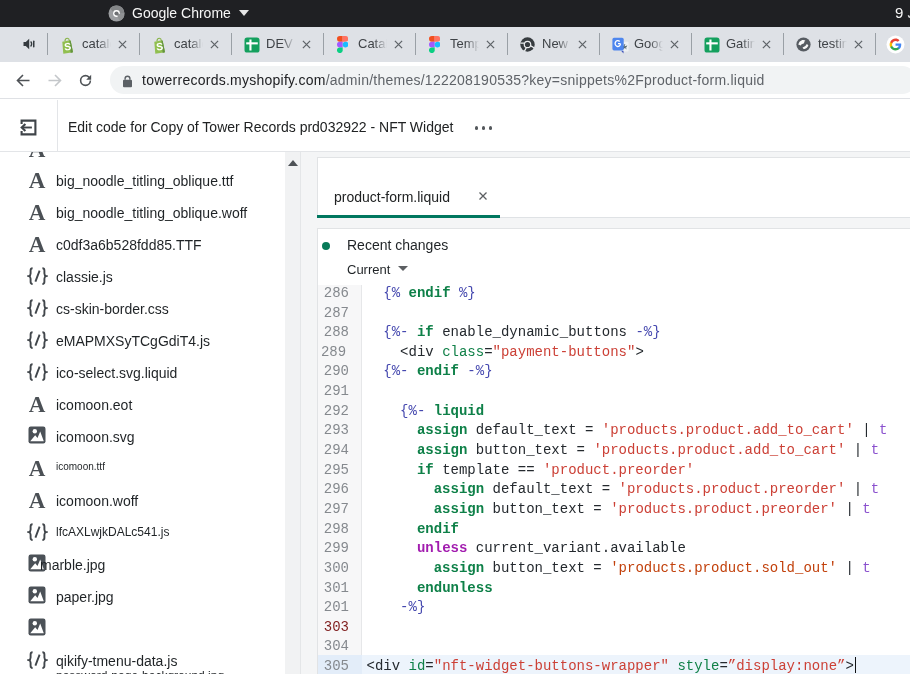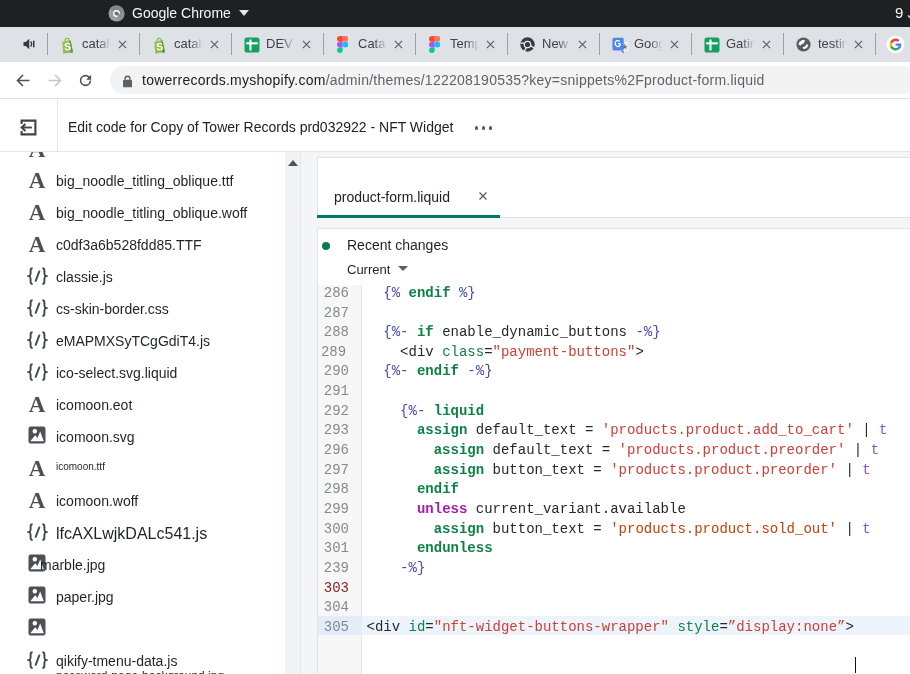--- a/index.html
+++ b/index.html
@@ -235,21 +235,21 @@
 <div class="abs" style="left:0;top:332.6px;width:285px;height:32px;">
   <div class="abs" style="left:26px;top:5px;width:22px;height:21px;color:#4b5055;font-family:'Liberation Serif',serif;font-weight:bold;font-size:23px;line-height:21px;text-align:center;">A</div>
   <span class="abs" style="left:56px;top:8px;font-size:14px;color:#1f2326;">icomoon.woff</span>
 </div>
 <div class="abs" style="left:0;top:364.6px;width:285px;height:32px;">
   <svg class="abs" style="left:27px;top:6px" width="21" height="19" viewBox="0 0 21 19">
     <path d="M5.6 1.2 Q3.6 1.2 3.6 3.4 L3.6 6.4 Q3.6 8.6 1.8 9.1 Q3.6 9.6 3.6 11.8 L3.6 14.8 Q3.6 17 5.6 17" stroke="#41464b" stroke-width="1.9" fill="none"></path>
     <path d="M15.4 1.2 Q17.4 1.2 17.4 3.4 L17.4 6.4 Q17.4 8.6 19.2 9.1 Q17.4 9.6 17.4 11.8 L17.4 14.8 Q17.4 17 15.4 17" stroke="#41464b" stroke-width="1.9" fill="none"></path>
     <path d="M12.6 3.6 L8.4 14.6" stroke="#41464b" stroke-width="1.9" fill="none"></path>
   </svg>
-  <span class="abs" style="left:56px;top:8px;font-size:16px;color:#1f2326;">lfcAXLwjkDALc541.js</span>
+  <span class="abs" style="left:56px;top:8px;font-size:12px;color:#1f2326;">lfcAXLwjkDALc541.js</span>
 </div>
 <div class="abs" style="left:0;top:396.6px;width:285px;height:32px;">
   <div class="abs" style="left:28px;top:5px;width:18px;height:18px;">
         <svg width="18" height="18" viewBox="0 0 18 18" style="position:absolute;left:0;top:0;">
           <rect x="0.5" y="0.5" width="17" height="17" rx="2.2" fill="#4b5157"></rect>
           <circle cx="6.8" cy="5.3" r="2.2" fill="#fff"></circle>
           <path d="M2.2 15.2 L7.2 9.3 L9.5 11.9 L12.2 5.6 L15.8 15.2 Z" fill="#fff"></path>
         </svg>
       </div>
   <span class="abs" style="left:40px;top:8px;font-size:14px;color:#1f2326;">marble.jpg</span>
@@ -304,25 +304,27 @@
   <div class="abs" style="left:0;top:0;width:44px;height:389px;background:#f7f7f8;border-right:1px solid #e6e7e9;"></div>
   <div class="abs" style="left:0;top:-3.4px;width:592px;font-family:'Liberation Mono', monospace;font-size:14px;line-height:19.65px;color:#24292e;">
     <div style="position:relative;height:19.65px;white-space:pre;"><span style="position:absolute;left:0;top:2.3px;width:31px;text-align:right;color:#85898e;">286</span><span style="position:absolute;left:48.5px;top:2.3px;">  <span style="color:#4548af;">{%</span> <b style="color:#0e8048;">endif</b> <span style="color:#4548af;">%}</span></span></div>
     <div style="position:relative;height:19.65px;white-space:pre;"><span style="position:absolute;left:0;top:2.3px;width:31px;text-align:right;color:#85898e;">287</span><span style="position:absolute;left:48.5px;top:2.3px;"></span></div>
     <div style="position:relative;height:19.65px;white-space:pre;"><span style="position:absolute;left:0;top:2.3px;width:31px;text-align:right;color:#85898e;">288</span><span style="position:absolute;left:48.5px;top:2.3px;">  <span style="color:#4548af;">{%-</span> <b style="color:#0e8048;">if</b> enable_dynamic_buttons <span style="color:#4548af;">-%}</span></span></div>
     <div style="position:relative;height:19.65px;white-space:pre;"><span style="position:absolute;left:0;top:2.3px;width:31px;text-align:center;color:#85898e;">289</span><span style="position:absolute;left:48.5px;top:2.3px;">    &lt;div <span style="color:#108048;">class</span>=<span style="color:#cc4036;">"payment-buttons"</span>&gt;</span></div>
     <div style="position:relative;height:19.65px;white-space:pre;"><span style="position:absolute;left:0;top:2.3px;width:31px;text-align:right;color:#85898e;">290</span><span style="position:absolute;left:48.5px;top:2.3px;">  <span style="color:#4548af;">{%-</span> <b style="color:#0e8048;">endif</b> <span style="color:#4548af;">-%}</span></span></div>
     <div style="position:relative;height:19.65px;white-space:pre;"><span style="position:absolute;left:0;top:2.3px;width:31px;text-align:right;color:#85898e;">291</span><span style="position:absolute;left:48.5px;top:2.3px;"></span></div>
     <div style="position:relative;height:19.65px;white-space:pre;"><span style="position:absolute;left:0;top:2.3px;width:31px;text-align:right;color:#85898e;">292</span><span style="position:absolute;left:48.5px;top:2.3px;">    <span style="color:#4548af;">{%-</span> <b style="color:#0e8048;">liquid</b></span></div>
     <div style="position:relative;height:19.65px;white-space:pre;"><span style="position:absolute;left:0;top:2.3px;width:31px;text-align:right;color:#85898e;">293</span><span style="position:absolute;left:48.5px;top:2.3px;">      <b style="color:#0e8048;">assign</b> default_text = <span style="color:#cc4036;">'products.product.add_to_cart'</span> | <span style="color:#8a50ce;">t</span></span></div>
+    <div style="position:relative;height:19.65px;white-space:pre;"><span style="position:absolute;left:0;top:2.3px;width:31px;text-align:right;color:#85898e;">294</span><span style="position:absolute;left:48.5px;top:2.3px;">      <b style="color:#0e8048;">assign</b> button_text = <span style="color:#cc4036;">'products.product.add_to_cart'</span> | <span style="color:#8a50ce;">t</span></span></div>
+    <div style="position:relative;height:19.65px;white-space:pre;"><span style="position:absolute;left:0;top:2.3px;width:31px;text-align:right;color:#85898e;">295</span><span style="position:absolute;left:48.5px;top:2.3px;">      <b style="color:#0e8048;">if</b> template == <span style="color:#cc4036;">'product.preorder'</span></span></div>
     <div style="position:relative;height:19.65px;white-space:pre;"><span style="position:absolute;left:0;top:2.3px;width:31px;text-align:right;color:#85898e;">296</span><span style="position:absolute;left:48.5px;top:2.3px;">        <b style="color:#0e8048;">assign</b> default_text = <span style="color:#cc4036;">'products.product.preorder'</span> | <span style="color:#8a50ce;">t</span></span></div>
     <div style="position:relative;height:19.65px;white-space:pre;"><span style="position:absolute;left:0;top:2.3px;width:31px;text-align:right;color:#85898e;">297</span><span style="position:absolute;left:48.5px;top:2.3px;">        <b style="color:#0e8048;">assign</b> button_text = <span style="color:#cc4036;">'products.product.preorder'</span> | <span style="color:#8a50ce;">t</span></span></div>
     <div style="position:relative;height:19.65px;white-space:pre;"><span style="position:absolute;left:0;top:2.3px;width:31px;text-align:right;color:#85898e;">298</span><span style="position:absolute;left:48.5px;top:2.3px;">      <b style="color:#0e8048;">endif</b></span></div>
     <div style="position:relative;height:19.65px;white-space:pre;"><span style="position:absolute;left:0;top:2.3px;width:31px;text-align:right;color:#85898e;">299</span><span style="position:absolute;left:48.5px;top:2.3px;">      <b style="color:#a21caf;">unless</b> current_variant.available</span></div>
     <div style="position:relative;height:19.65px;white-space:pre;"><span style="position:absolute;left:0;top:2.3px;width:31px;text-align:right;color:#85898e;">300</span><span style="position:absolute;left:48.5px;top:2.3px;">        <b style="color:#0e8048;">assign</b> button_text = <span style="color:#c2410c;">'products.product.sold_out'</span> | <span style="color:#8a50ce;">t</span></span></div>
     <div style="position:relative;height:19.65px;white-space:pre;"><span style="position:absolute;left:0;top:2.3px;width:31px;text-align:right;color:#85898e;">301</span><span style="position:absolute;left:48.5px;top:2.3px;">      <b style="color:#0e8048;">endunless</b></span></div>
-    <div style="position:relative;height:19.65px;white-space:pre;"><span style="position:absolute;left:0;top:2.3px;width:31px;text-align:right;color:#85898e;">239</span><span style="position:absolute;left:48.5px;top:2.3px;">    <span style="color:#4548af;">-%}</span></span></div>
+    <div style="position:relative;height:19.65px;white-space:pre;"><span style="position:absolute;left:0;top:2.3px;width:31px;text-align:right;color:#85898e;">201</span><span style="position:absolute;left:48.5px;top:2.3px;">    <span style="color:#4548af;">-%}</span></span></div>
     <div style="position:relative;height:19.65px;white-space:pre;"><span style="position:absolute;left:0;top:2.3px;width:31px;text-align:right;color:#7f1d1d;">303</span><span style="position:absolute;left:48.5px;top:2.3px;"></span></div>
     <div style="position:relative;height:19.65px;white-space:pre;"><span style="position:absolute;left:0;top:2.3px;width:31px;text-align:right;color:#85898e;">304</span><span style="position:absolute;left:48.5px;top:2.3px;"></span></div>
     <div style="position:relative;height:19.65px;white-space:pre;background:linear-gradient(90deg,#e3edf9 0,#e3edf9 44px,#edf4fc 44px,#edf4fc 100%);"><span style="position:absolute;left:0;top:2.3px;width:31px;text-align:right;color:#85898e;">305</span><span style="position:absolute;left:48.5px;top:2.3px;">&lt;div <span style="color:#108048;">id</span>=<span style="color:#cc4036;">"nft-widget-buttons-wrapper"</span> <span style="color:#108048;">style</span>=<span style="color:#cc4036;">”display:none”</span>&gt;</span></div>
   </div>
   <span class="abs" style="left:536.9px;top:371.6px;width:1.6px;height:16.2px;background:#101214;"></span>
 </div>
 
 </body></html>

